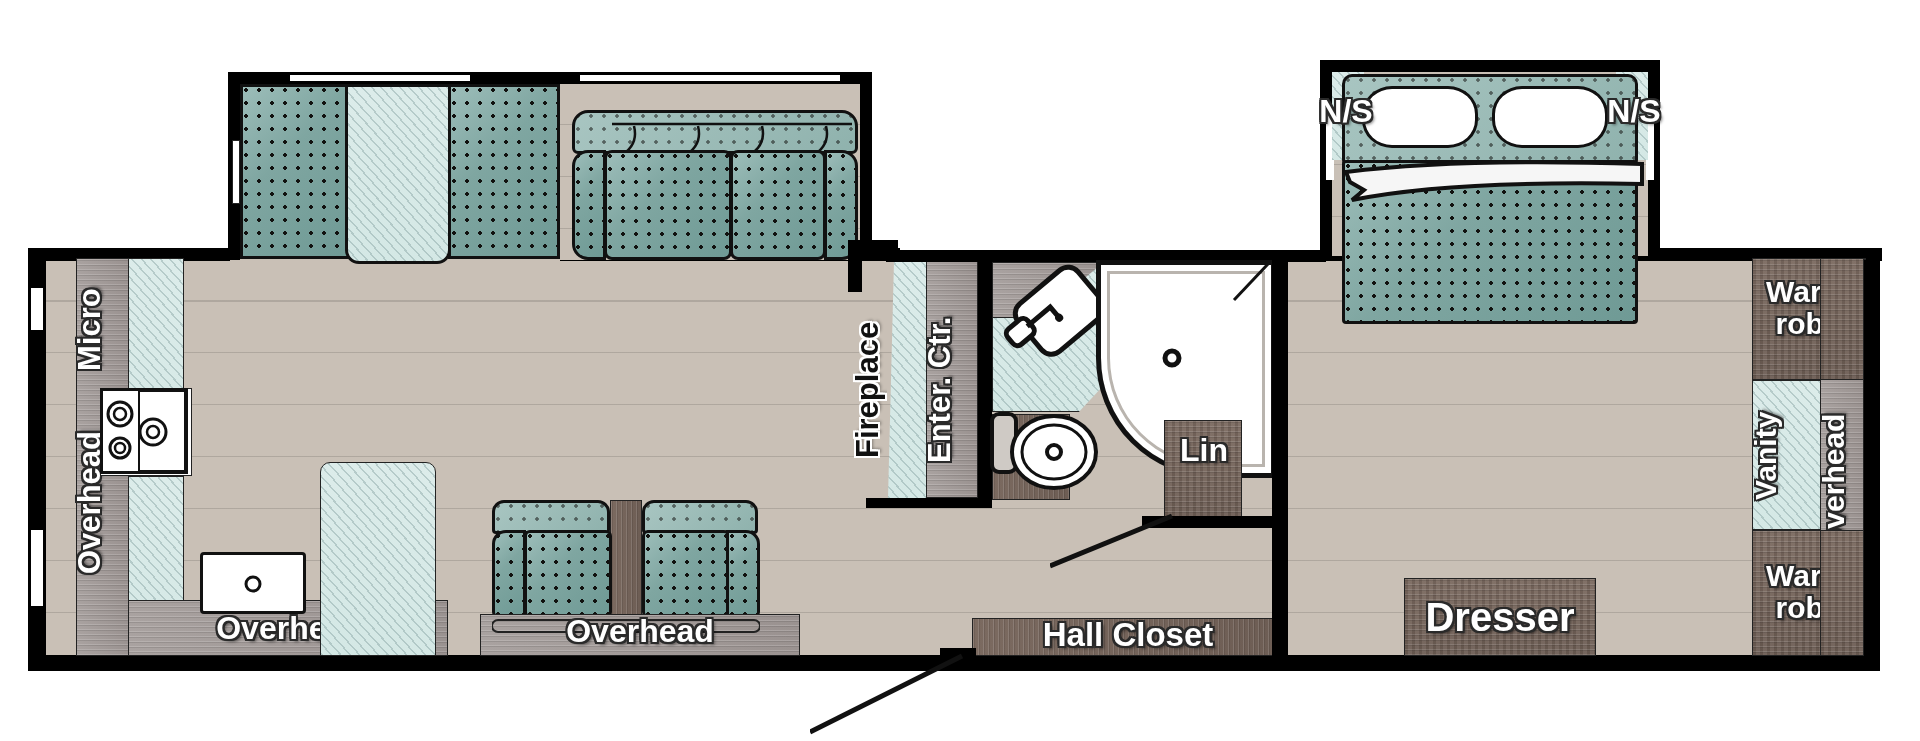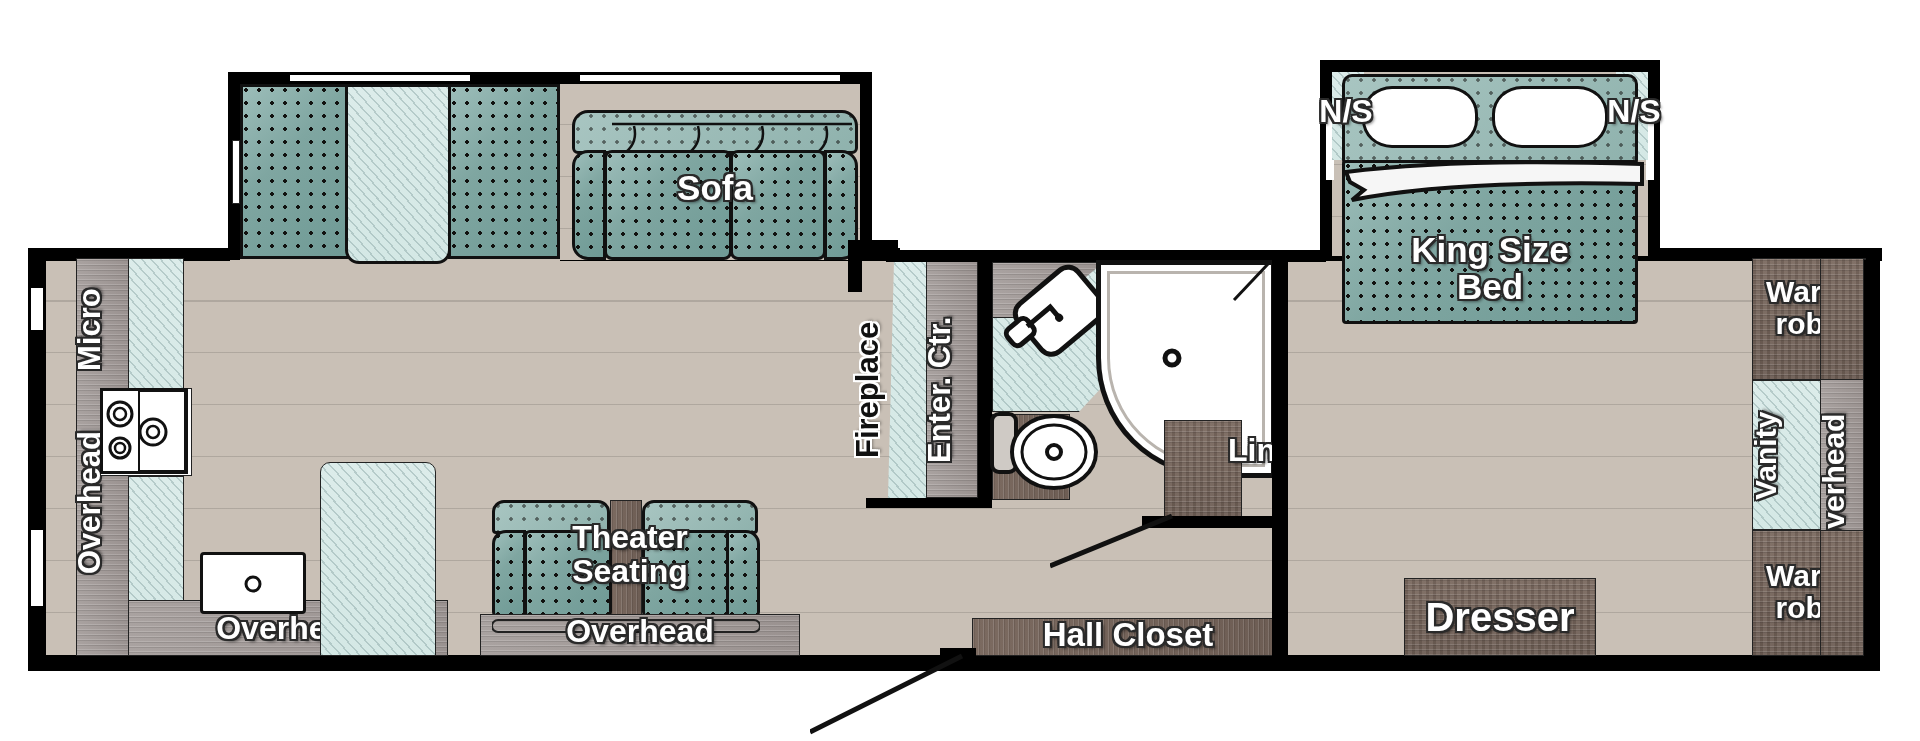--- a/index.html
+++ b/index.html
@@ -116,21 +116,20 @@
     <path d="M40 14 L280 14" stroke="#111" stroke-width="2.5" fill="none"></path>
     <path d="M62 16 q4 16 -8 26" stroke="#111" stroke-width="2.5" fill="none"></path>
     <path d="M126 16 q4 16 -8 26" stroke="#111" stroke-width="2.5" fill="none"></path>
     <path d="M190 16 q4 16 -8 26" stroke="#111" stroke-width="2.5" fill="none"></path>
     <path d="M254 16 q4 16 -8 26" stroke="#111" stroke-width="2.5" fill="none"></path>
   </svg>
   <div class="abs fab outline" style="left:572px;top:150px;width:34px;height:110px;border-radius:16px 0 0 16px;"></div>
   <div class="abs fab outline" style="left:604px;top:150px;width:128px;height:110px;border-radius:8px;"></div>
   <div class="abs fab outline" style="left:730px;top:150px;width:96px;height:110px;border-radius:8px;"></div>
   <div class="abs fab outline" style="left:824px;top:150px;width:34px;height:110px;border-radius:0 16px 16px 0;"></div>
-  <div class="lbl" style="left:600px;top:170px;width:230px;font-size:35px;">Sofa</div>
 
   <div class="abs gray thin" style="left:76px;top:258px;width:54px;height:398px;"></div>
   <div class="abs hatch thin" style="left:128px;top:258px;width:56px;height:230px;"></div>
   <div class="lbl vert" style="left:74px;top:265px;width:58px;height:130px;font-size:31px;">Micro</div>
   <div class="lbl vert" style="left:74px;top:400px;width:58px;height:205px;font-size:31px;">Overhead</div>
 
   <div class="abs white thin" style="left:100px;top:388px;width:92px;height:88px;"></div>
   <div class="abs white outline" style="left:100px;top:388px;width:88px;height:86px;"></div>
   <svg class="abs" style="left:100px;top:388px;width:88px;height:86px;">
     <rect x="39" y="3" width="46" height="80" fill="#fff" stroke="#111" stroke-width="2"></rect>
@@ -154,22 +153,20 @@
 
   <div class="abs hatch thin" style="left:320px;top:462px;width:116px;height:194px;border-radius:10px 10px 0 0;"></div>
 
   <div class="abs fabedge outline" style="left:492px;top:500px;width:118px;height:34px;border-radius:12px 12px 4px 4px;"></div>
   <div class="abs woodv thin" style="left:610px;top:500px;width:32px;height:118px;"></div>
   <div class="abs fabedge outline" style="left:642px;top:500px;width:116px;height:34px;border-radius:12px 12px 4px 4px;"></div>
   <div class="abs fab outline" style="left:492px;top:530px;width:34px;height:88px;border-radius:14px 0 0 6px;"></div>
   <div class="abs fab outline" style="left:524px;top:530px;width:88px;height:88px;border-radius:6px;"></div>
   <div class="abs fab outline" style="left:642px;top:530px;width:88px;height:88px;border-radius:6px;"></div>
   <div class="abs fab outline" style="left:726px;top:530px;width:34px;height:88px;border-radius:0 14px 6px 0;"></div>
-  <div class="lbl" style="left:490px;top:521px;width:280px;font-size:32px;">Theater
-Seating</div>
 
   <div class="abs gray thin" style="left:480px;top:614px;width:320px;height:42px;"></div>
   <svg class="abs" style="left:492px;top:616px;width:268px;height:20px;">
     <rect x="0" y="4" width="268" height="12" fill="none" stroke="#222" stroke-width="2" rx="6"></rect>
   </svg>
   <div class="lbl" style="left:480px;top:615px;width:320px;font-size:32px;">Overhead</div>
 
   <div class="abs hatch" style="left:888px;top:258px;width:38px;height:240px;
               clip-path:polygon(16% 0,100% 0,100% 100%,0 100%);"></div>
   <div class="lbl dark vert" style="left:852px;top:280px;width:60px;height:220px;font-size:31px;">Fireplace</div>
@@ -202,21 +199,21 @@
 
   <div class="abs white" style="left:1096px;top:260px;width:180px;height:218px;
               border-radius:0 0 0 120px;border:5px solid #111;
               box-shadow:inset 0 0 0 6px #fff, inset 0 0 0 9px #b9b4ae;"></div>
   <svg class="abs" style="left:1096px;top:260px;width:180px;height:218px;">
     <path d="M172 4 L138 40" stroke="#111" stroke-width="3" fill="none"></path>
     <circle cx="76" cy="98" r="7" fill="#fff" stroke="#111" stroke-width="5"></circle>
   </svg>
 
   <div class="abs wood thin" style="left:1164px;top:420px;width:78px;height:104px;"></div>
-  <div class="lbl" style="left:1208px;top:434px;width:88px;font-size:32px;">Lin</div>
+  <div class="lbl" style="left:1160px;top:434px;width:88px;font-size:32px;">Lin</div>
   <div class="abs wall" style="left:1272px;top:260px;width:16px;height:280px;"></div>
   <div class="abs wall" style="left:1142px;top:516px;width:130px;height:12px;"></div>
 
   <svg class="abs" style="left:1050px;top:510px;width:130px;height:60px;">
     <line x1="0" y1="56" x2="122" y2="6" stroke="#111" stroke-width="5"></line>
   </svg>
 
   <div class="abs floor" style="left:1320px;top:60px;width:340px;height:196px;"></div>
   <div class="abs wall" style="left:1320px;top:60px;width:340px;height:12px;"></div>
   <div class="abs wall" style="left:1320px;top:60px;width:12px;height:196px;"></div>
@@ -227,22 +224,20 @@
   <div class="abs hatch" style="left:1332px;top:72px;width:32px;height:88px;"></div>
   <div class="abs hatch" style="left:1616px;top:72px;width:32px;height:88px;"></div>
 
   <div class="abs fabedge outline" style="left:1342px;top:74px;width:296px;height:96px;border-radius:10px;"></div>
   <div class="abs white outline" style="left:1362px;top:86px;width:116px;height:62px;border-radius:30px/28px;"></div>
   <div class="abs white outline" style="left:1492px;top:86px;width:116px;height:62px;border-radius:30px/28px;"></div>
   <div class="abs fab outline" style="left:1342px;top:160px;width:296px;height:164px;border-radius:4px;"></div>
   <svg class="abs" style="left:1338px;top:152px;width:306px;height:62px;">
     <path d="M8 20 q110 -14 296 -8 L304 32 q-190 -4 -290 16 L26 38 L12 30 Z" fill="#f6f6f6" stroke="#111" stroke-width="4"></path>
   </svg>
-  <div class="lbl" style="left:1342px;top:232px;width:296px;font-size:35px;">King Size
-Bed</div>
   <div class="lbl" style="left:1300px;top:95px;width:92px;font-size:32px;">N/S</div>
   <div class="lbl" style="left:1588px;top:95px;width:92px;font-size:32px;">N/S</div>
 
   <div class="abs wood thin" style="left:1752px;top:258px;width:112px;height:122px;"></div>
   <div class="lbl" style="left:1748px;top:276px;width:120px;font-size:30px;">Ward-
 robe</div>
   <div class="abs hatch thin" style="left:1752px;top:380px;width:112px;height:150px;"></div>
   <div class="lbl vert" style="left:1750px;top:386px;width:116px;height:140px;font-size:30px;">Vanity</div>
   <div class="abs gray thin" style="left:1864px;top:258px;width:0px;height:0px;"></div>
   <div class="abs gray thin" style="left:1820px;top:376px;width:44px;height:156px;"></div>

